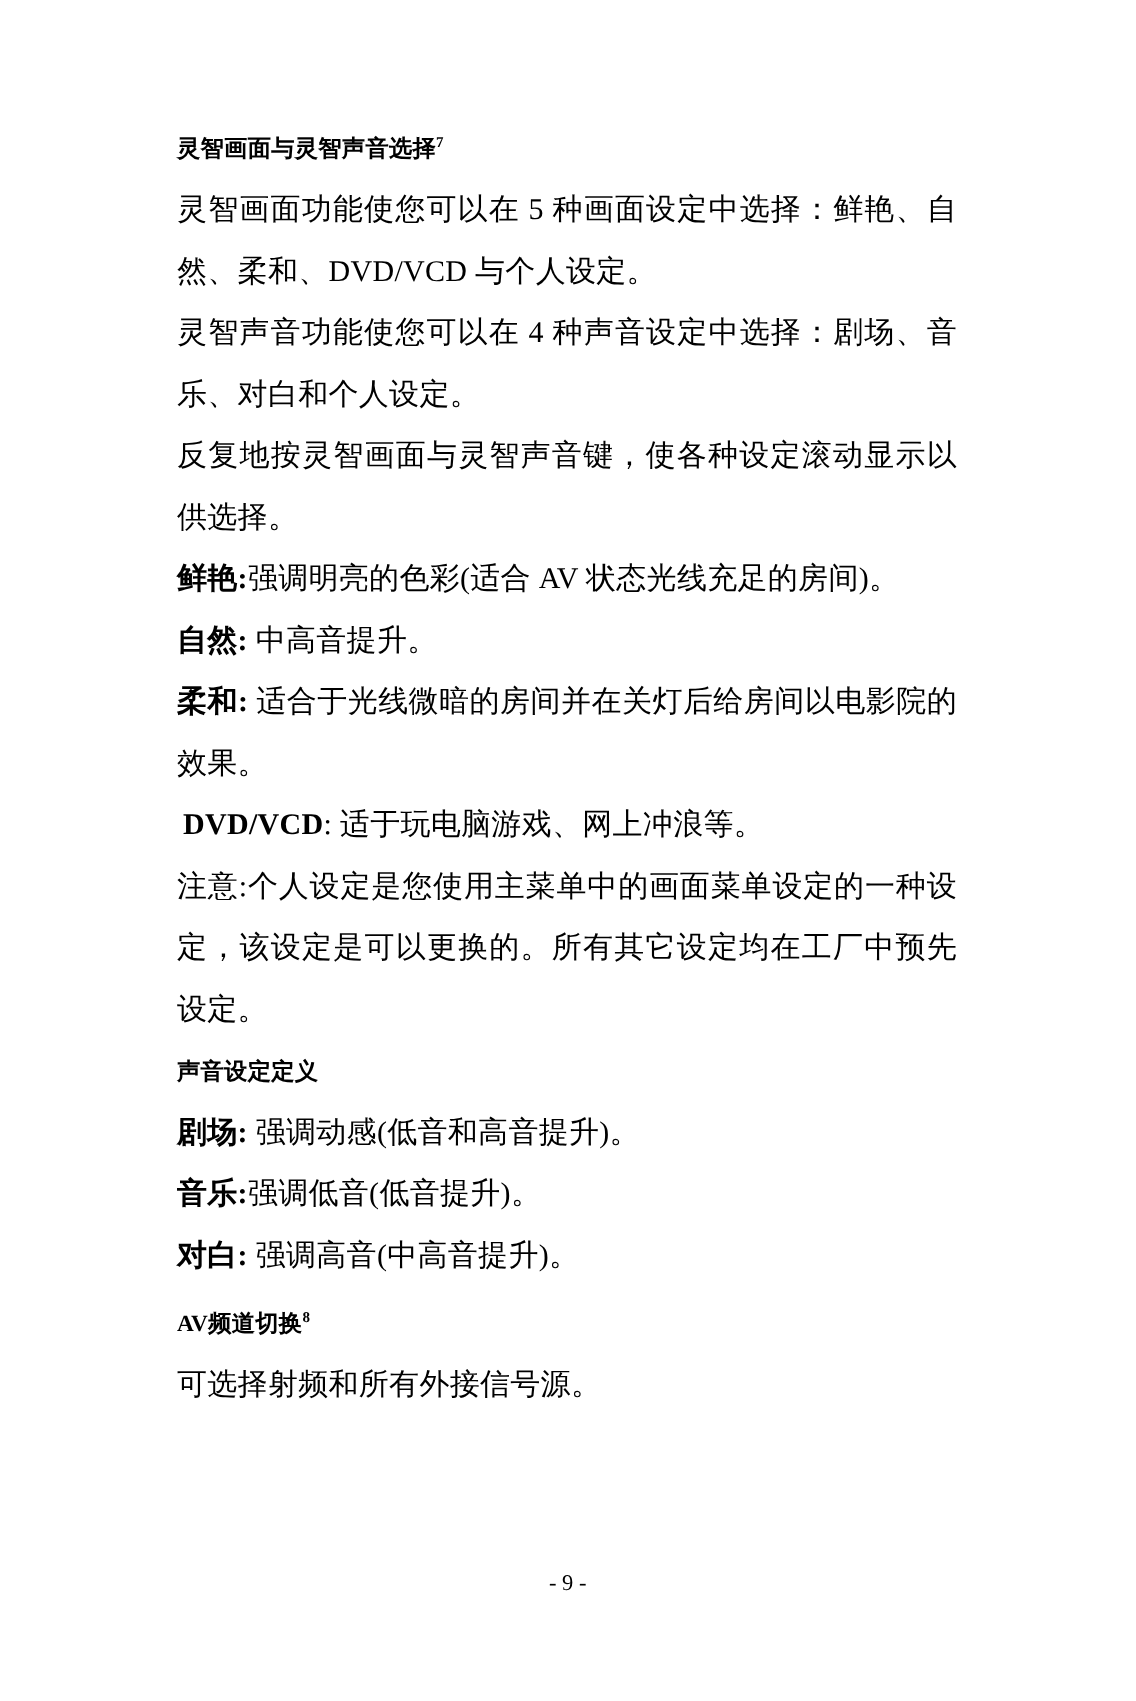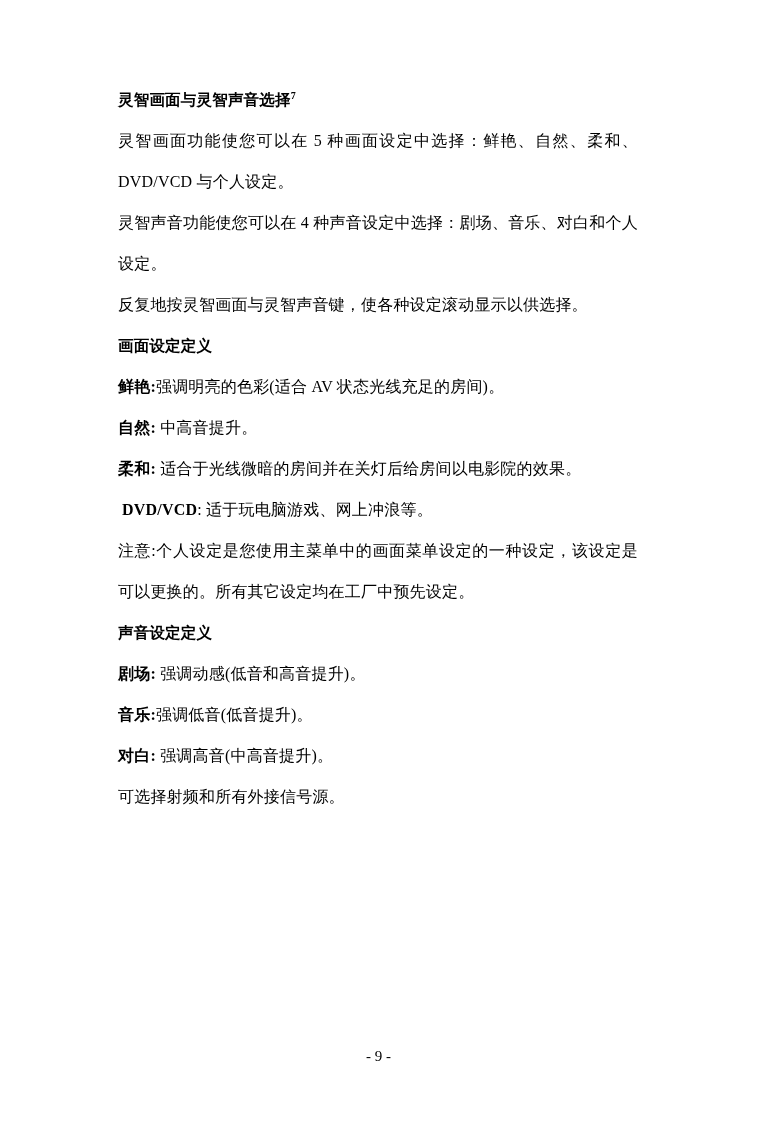--- a/index.html
+++ b/index.html
@@ -20,21 +20,21 @@
     left: 0;
     width: 757px;
     height: 1134px;
     box-sizing: border-box;
     padding: 75px 118px 0 118px;
   }
   .doc-body {
     width: 520px;
   }
   .para {
-    font-size: 16px;
+    font-size: 20px;
     line-height: 41px;
     margin: 0;
     text-align: justify;
     letter-spacing: 0.2px;
   }
   .heading {
     font-weight: bold;
     font-size: 15.5px;
     line-height: 41px;
     margin: 0;
@@ -74,21 +74,20 @@
   <div class="doc-body">
 
     <p class="heading"><span>灵智画面与灵智声音选择</span><span class="sup">7</span></p>
 
     <p class="para">灵智画面功能使您可以在 5 种画面设定中选择：鲜艳、自然、柔和、DVD/VCD 与个人设定。</p>
 
     <p class="para">灵智声音功能使您可以在 4 种声音设定中选择：剧场、音乐、对白和个人设定。</p>
 
     <p class="para">反复地按灵智画面与灵智声音键，使各种设定滚动显示以供选择。</p>
 
-    <p class="heading"><span>画面设定定义</span></p>
 
 
     <p class="para"><span class="lead">鲜艳:</span><span class="normal">强调明亮的色彩(适合 AV 状态光线充足的房间)。</span></p>
 
     <p class="para"><span class="lead">自然:</span><span class="normal"> 中高音提升。</span></p>
 
     <p class="para"><span class="lead">柔和:</span><span class="normal"> 适合于光线微暗的房间并在关灯后给房间以电影院的效果。</span></p>
 
     <p class="para"><span class="lead-serif spaced-first"> DVD/VCD</span><span class="normal">: 适于玩电脑游戏、网上冲浪等。</span></p>
 
@@ -96,19 +95,20 @@
 
     <p class="heading"><span>声音设定定义</span></p>
 
 
     <p class="para"><span class="lead">剧场:</span><span class="normal"> 强调动感(低音和高音提升)。</span></p>
 
     <p class="para"><span class="lead">音乐:</span><span class="normal">强调低音(低音提升)。</span></p>
 
     <p class="para"><span class="lead">对白:</span><span class="normal"> 强调高音(中高音提升)。</span></p>
 
+    <p class="heading"><span>AV频道切换</span><span class="sup">8</span></p>
 
     <p class="para">可选择射频和所有外接信号源。</p>
 
   </div>
 
   <div class="footer">- 9 -</div>
 </div>
 
 </body></html>

